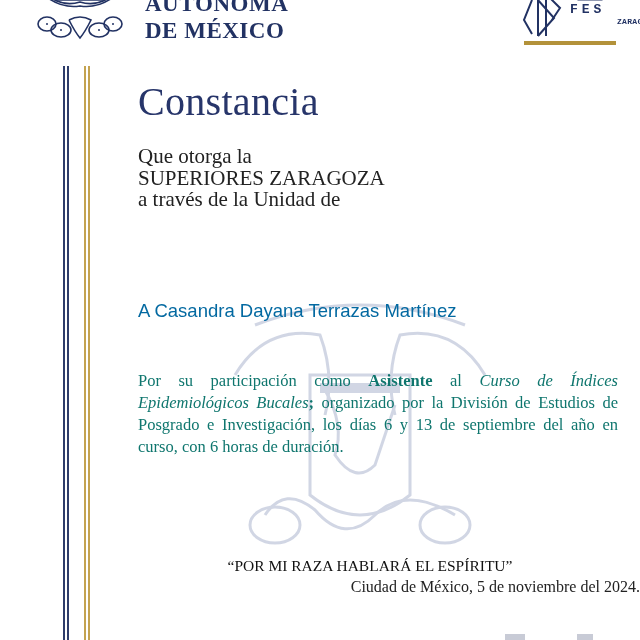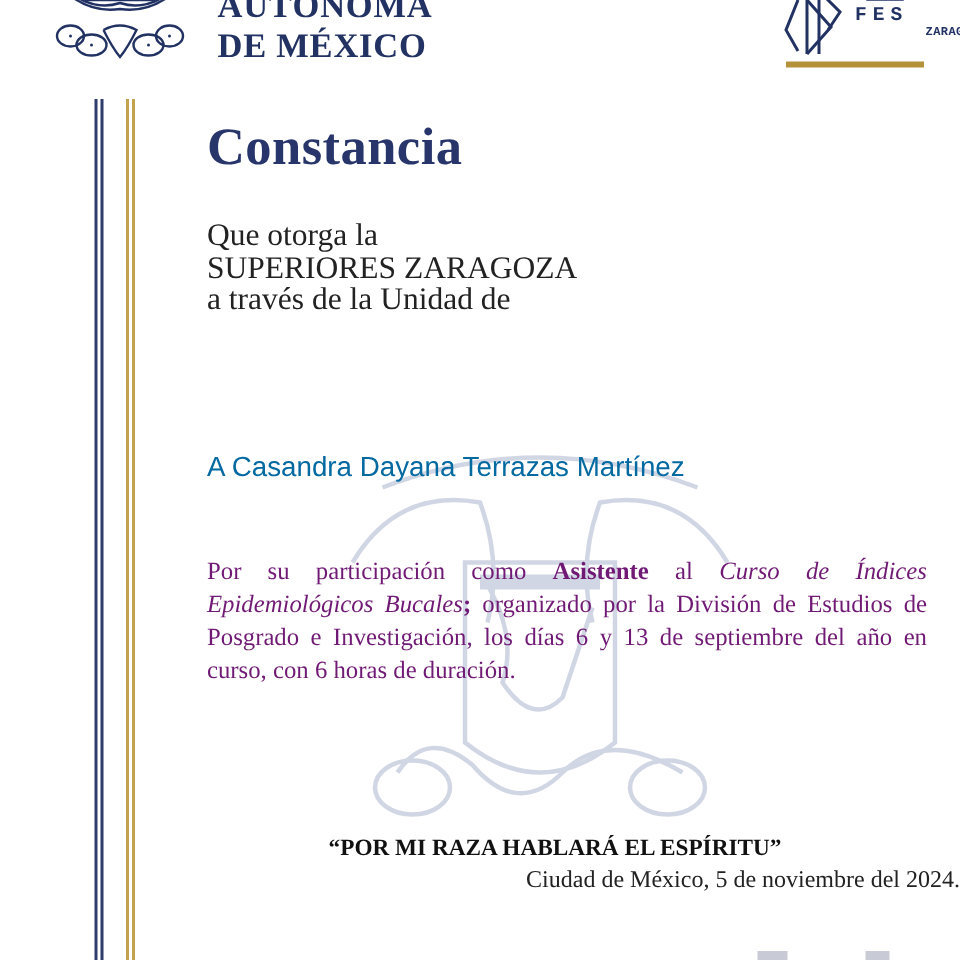--- a/index.html
+++ b/index.html
@@ -28,34 +28,34 @@
   .vline { position: absolute; top: 66px; height: 574px; width: 2px; }
   .vl1 { left: 63px; background: #2e3d6b; }
   .vl2 { left: 67px; background: #2e3d6b; }
   .vl3 { left: 84px; background: #c4a350; }
   .vl4 { left: 88px; background: #c4a350; }
 
   .watermark { position: absolute; left: 225px; top: 285px; width: 270px; height: 275px; opacity: 0.35; }
 
   .title {
     position: absolute; left: 138px; top: 78px;
-    font-size: 35px; font-weight: bold; color: #27356a; letter-spacing: 0.3px;
+    font-size: 40px; font-weight: normal; color: #27356a; letter-spacing: 0.3px;
   }
   .grantor { position: absolute; left: 138px; top: 146px; font-size: 21px; line-height: 21.5px; color: #222; }
   .recipient {
     position: absolute; left: 138px; top: 300px;
     font-family: "Liberation Sans", sans-serif; font-size: 18.5px; color: #0369a1;
   }
   .body-text {
     position: absolute; left: 138px; top: 370px; width: 480px;
-    font-size: 16.5px; line-height: 22px; text-align: justify; color: #701a75;
+    font-size: 16.5px; line-height: 22px; text-align: justify; color: #0f766e;
   }
   .motto {
     position: absolute; left: 0; width: 640px; top: 557px; text-align: center; padding-left: 100px; box-sizing: border-box;
-    font-size: 15.5px; font-weight: bold; color: #111;
+    font-size: 15.5px; font-weight: normal; color: #111;
   }
   .place-date {
     position: absolute; left: 0; width: 640px; top: 578px; text-align: right; padding-left: 100px; box-sizing: border-box;
     font-size: 16px; color: #222;
   }
   .bottom-marks { position: absolute; top: 634px; height: 6px; background: #c8cbd6; }
 </style>
 </head>
 <body>
 

